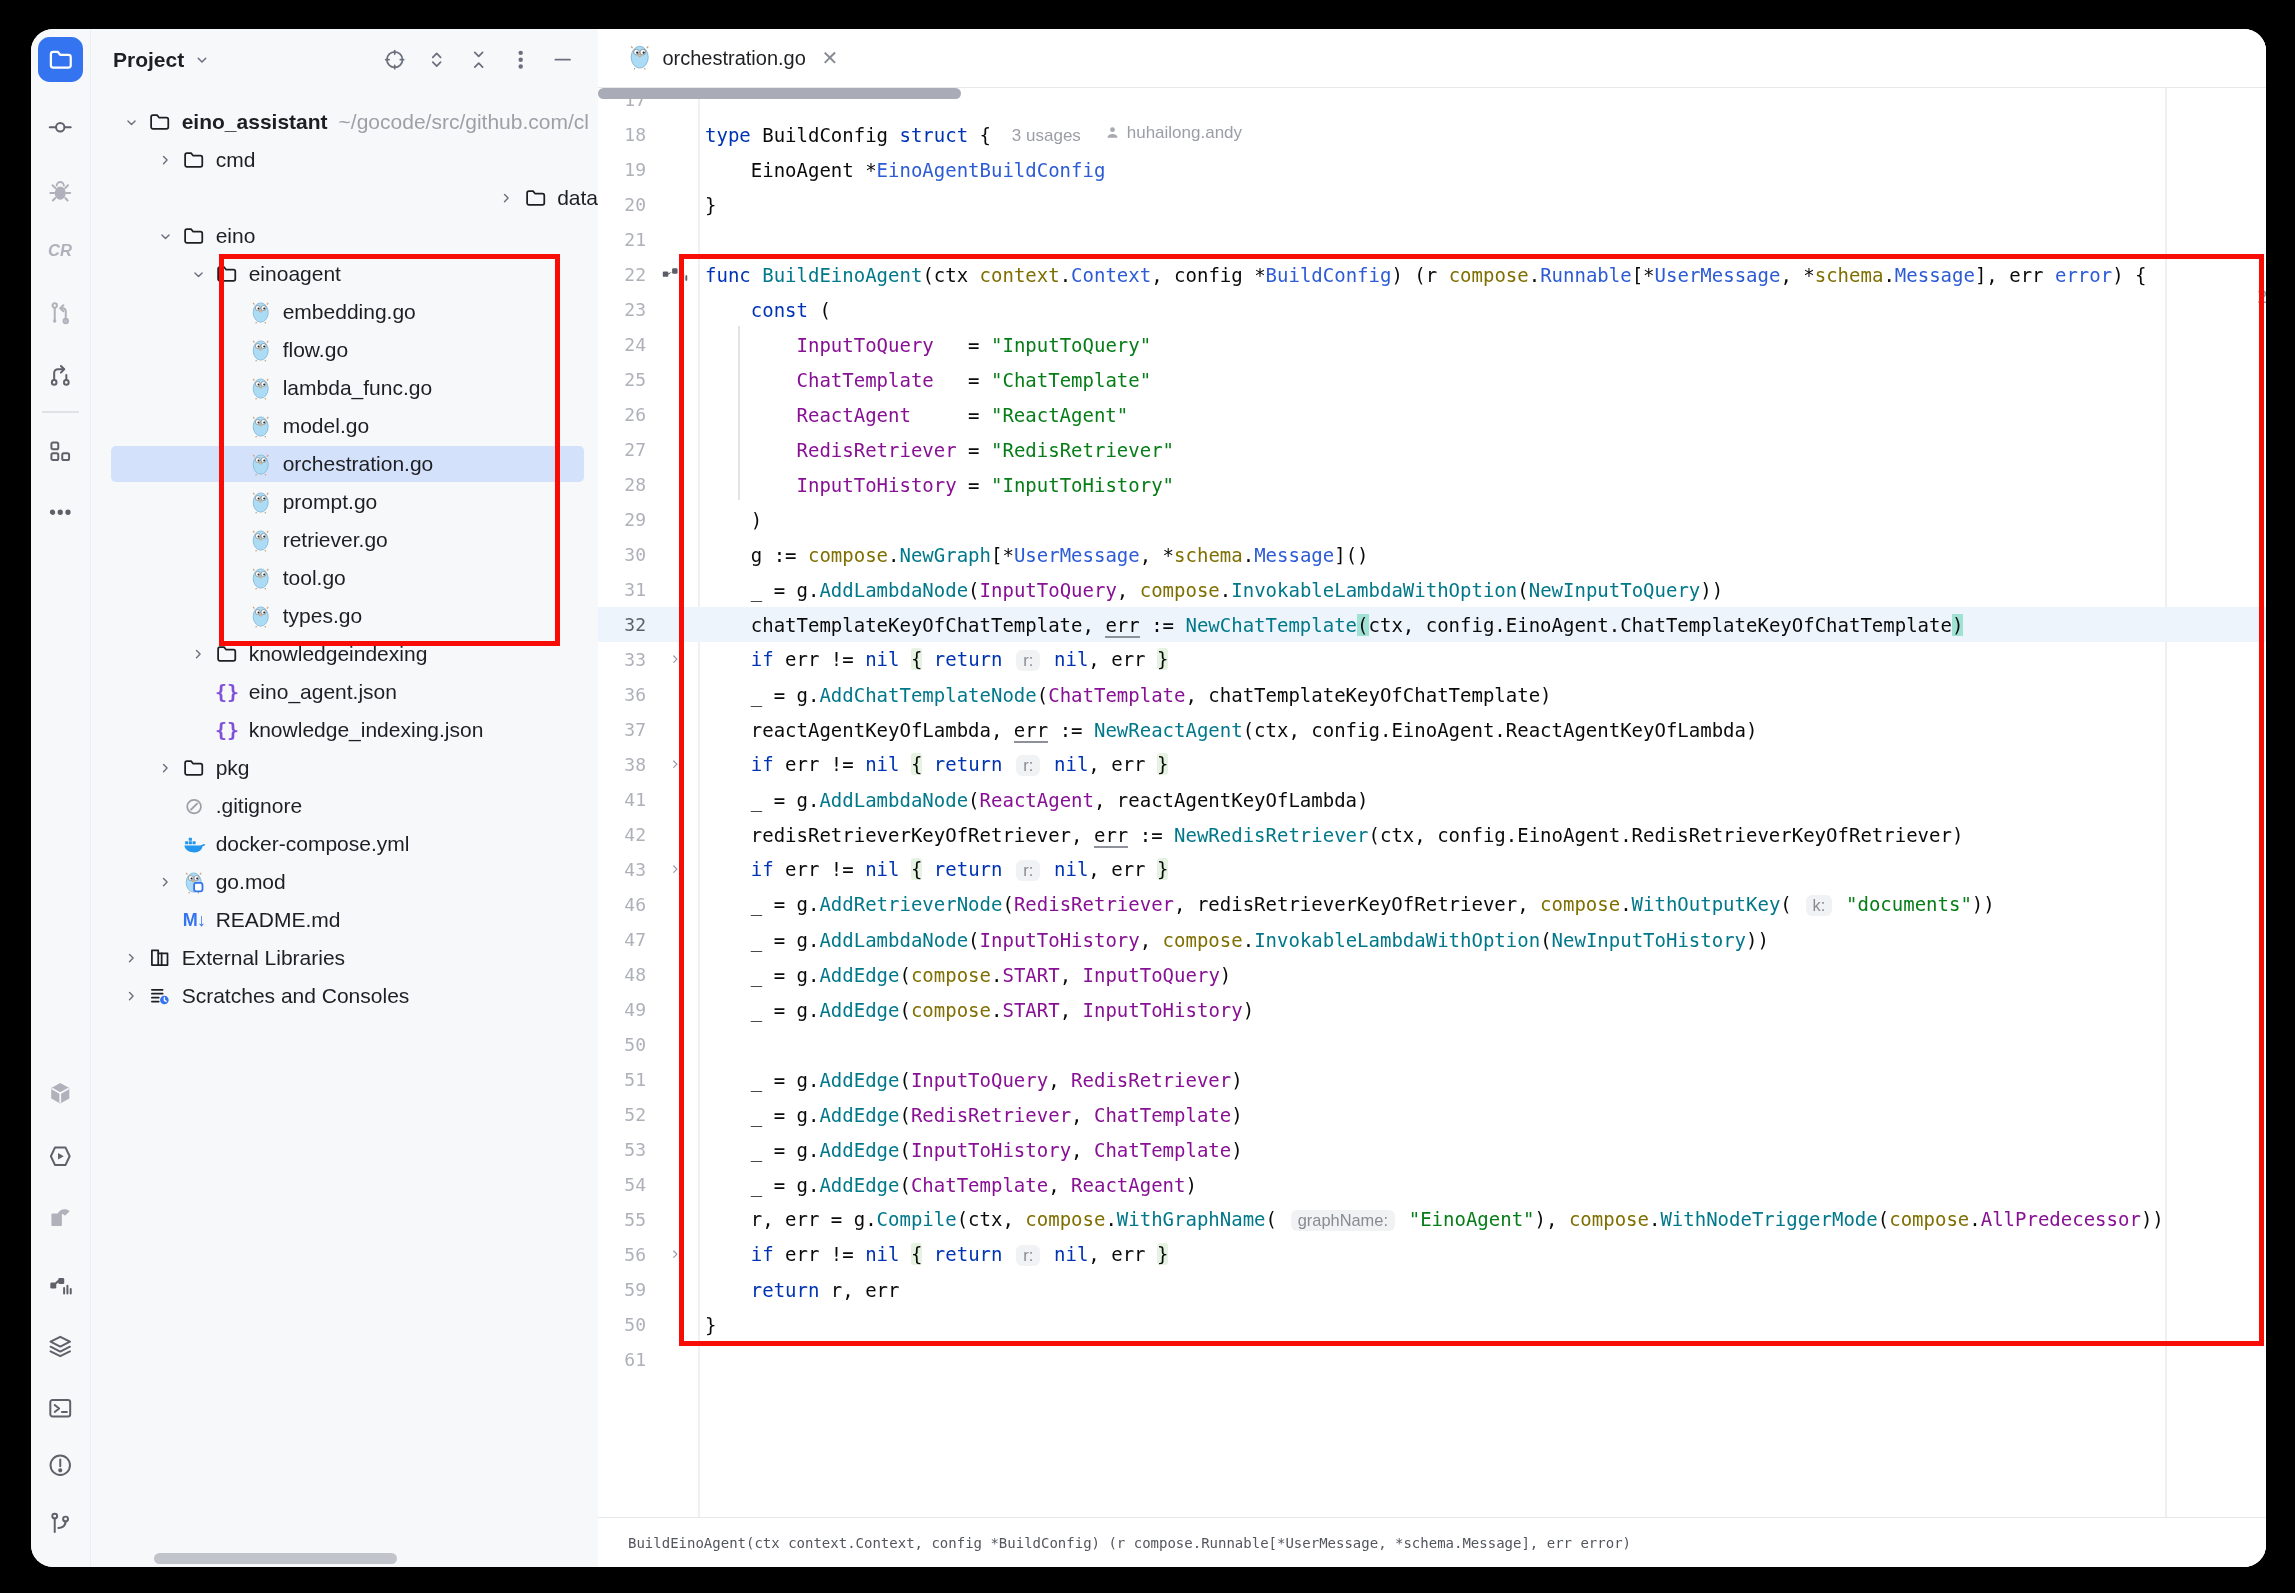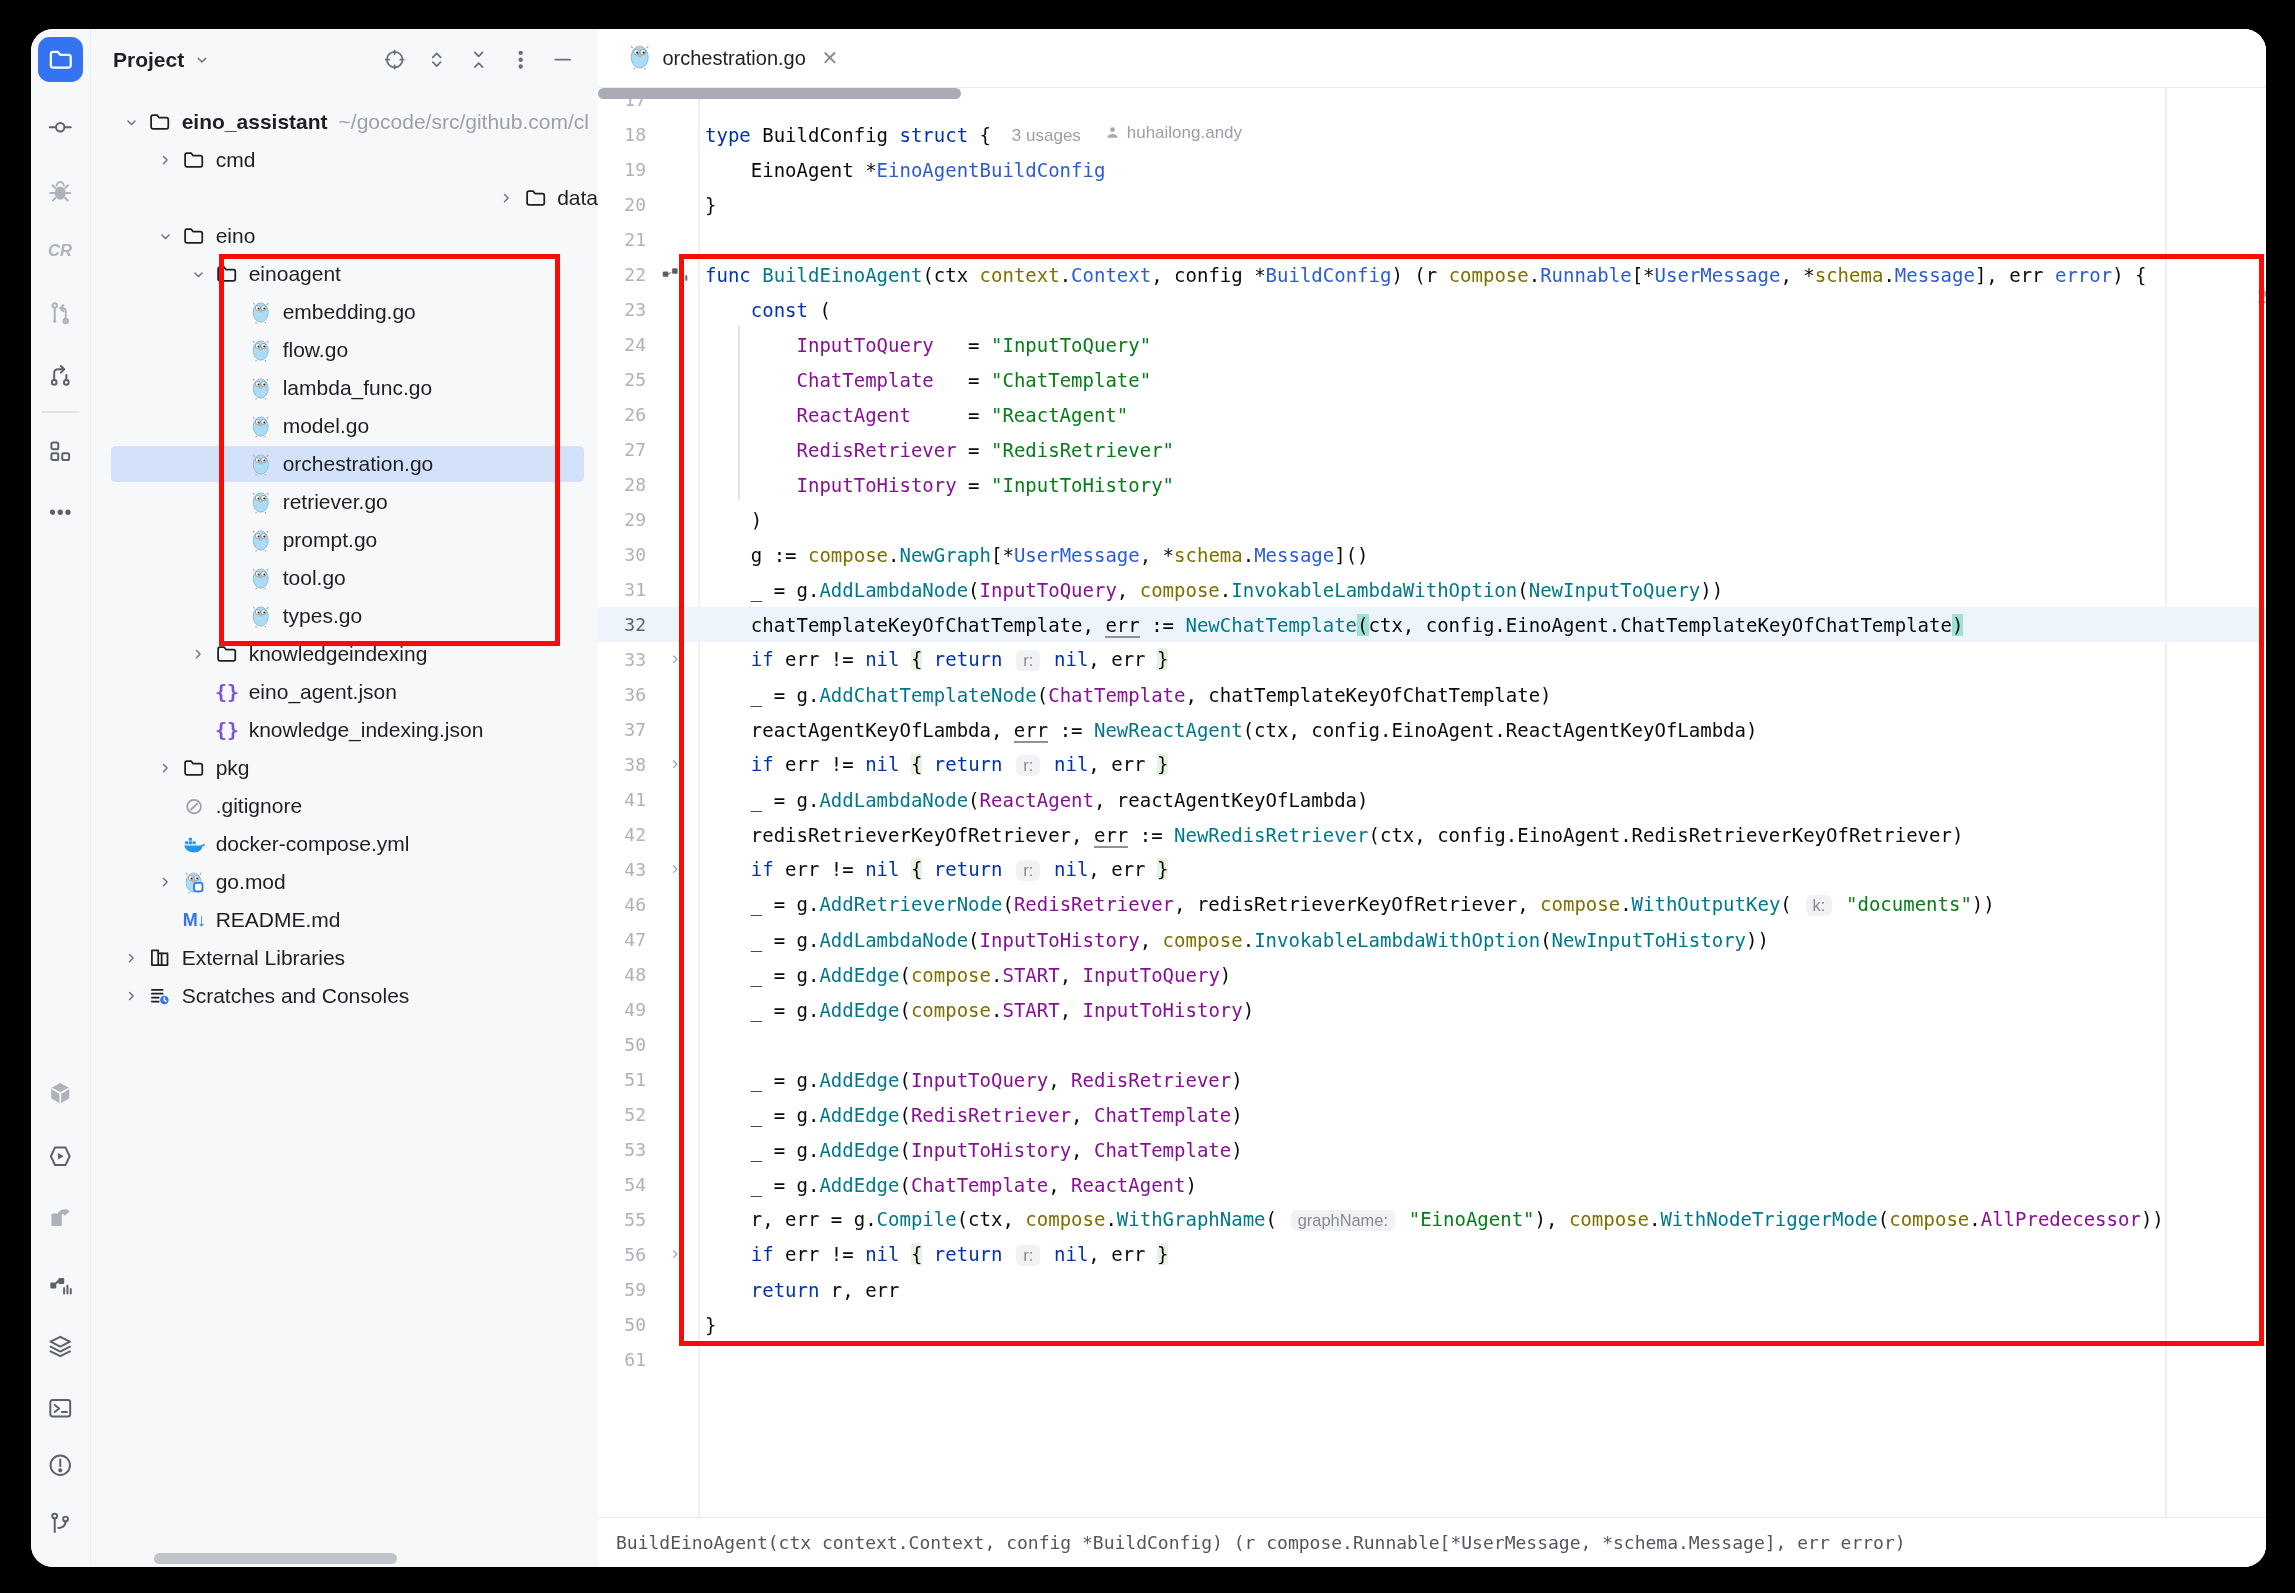--- a/index.html
+++ b/index.html
@@ -79,21 +79,21 @@
     border-bottom:1.6px solid #E7E8EB;display:flex;align-items:center;}
   .tab{display:flex;align-items:center;margin-left:30px;gap:11px;height:100%;}
   .tab-icon svg{width:23.4px;height:26.5px;}
   .tab-label{font-size:20px;color:#1E1F22;}
   .tab-close{color:#878A92;font-size:20px;margin-left:4.7px;cursor:default;}
   .tabs-scroll-thumb{position:absolute;left:0;top:59px;width:363px;height:11px;border-radius:5.5px;
     background:#A9ACB6;z-index:6;}
   
   .status-bar{position:absolute;left:0;right:0;bottom:0;height:49px;background:#FFF;
     border-top:1.6px solid #E7E8EB;display:flex;align-items:center;z-index:7;}
-  .status-text{margin-left:18px;font-family:"DejaVu Sans Mono",monospace;font-size:18px;color:#54565E;white-space:nowrap;}
+  .status-text{margin-left:30px;font-family:"DejaVu Sans Mono",monospace;font-size:14px;color:#54565E;white-space:nowrap;}
   .clipped-hint{position:absolute;left:1659px;top:257px;font-family:"DejaVu Sans Mono",monospace;
     font-size:18px;color:#9B9EA5;z-index:4;}
   
   .red-box{position:absolute;border:5.5px solid #F80C06;z-index:8;pointer-events:none;}
   .red-box.tree-red{left:128px;top:225px;width:331px;height:382px;}
   .red-box.editor-red{left:81px;top:225px;width:1575px;height:1082px;}
 </style>
 </head>
 <body>
 
@@ -298,38 +298,38 @@
               <path d="M19.5 5.5 21 3.5" stroke="#C9A27E" stroke-width="1.4"></path>
               <ellipse cx="12" cy="15" rx="9" ry="11.5" fill="#ABDBF5" stroke="#84B7D6" stroke-width="1"></ellipse>
               <circle cx="8.6" cy="9.6" r="3" fill="#FDFEFF" stroke="#6E6E6E" stroke-width="0.7"></circle>
               <circle cx="15.4" cy="9.6" r="3" fill="#FDFEFF" stroke="#6E6E6E" stroke-width="0.7"></circle>
               <circle cx="9.4" cy="10.2" r="1.2" fill="#222"></circle>
               <circle cx="16.2" cy="10.2" r="1.2" fill="#222"></circle>
               <ellipse cx="12" cy="13.4" rx="1.6" ry="1.1" fill="#E5C39E" stroke="#B58E60" stroke-width="0.6"></ellipse>
               <path d="M7 26.5 6 28 M17 26.5 18 28" stroke="#C9A27E" stroke-width="1.4"></path>
             </svg>
           </span>
+          <span class="tree-label">prompt.go</span>
+        </div>
+        <div class="tree-row" style="padding-left: 128px;">
+          <span class="chev-slot"></span>
+          <span class="tree-icon">
+            <svg viewBox="0 0 24 28">
+              <path d="M4.5 5.5 3 3.5" stroke="#C9A27E" stroke-width="1.4"></path>
+              <path d="M19.5 5.5 21 3.5" stroke="#C9A27E" stroke-width="1.4"></path>
+              <ellipse cx="12" cy="15" rx="9" ry="11.5" fill="#ABDBF5" stroke="#84B7D6" stroke-width="1"></ellipse>
+              <circle cx="8.6" cy="9.6" r="3" fill="#FDFEFF" stroke="#6E6E6E" stroke-width="0.7"></circle>
+              <circle cx="15.4" cy="9.6" r="3" fill="#FDFEFF" stroke="#6E6E6E" stroke-width="0.7"></circle>
+              <circle cx="9.4" cy="10.2" r="1.2" fill="#222"></circle>
+              <circle cx="16.2" cy="10.2" r="1.2" fill="#222"></circle>
+              <ellipse cx="12" cy="13.4" rx="1.6" ry="1.1" fill="#E5C39E" stroke="#B58E60" stroke-width="0.6"></ellipse>
+              <path d="M7 26.5 6 28 M17 26.5 18 28" stroke="#C9A27E" stroke-width="1.4"></path>
+            </svg>
+          </span>
           <span class="tree-label">retriever.go</span>
-        </div>
-        <div class="tree-row" style="padding-left: 128px;">
-          <span class="chev-slot"></span>
-          <span class="tree-icon">
-            <svg viewBox="0 0 24 28">
-              <path d="M4.5 5.5 3 3.5" stroke="#C9A27E" stroke-width="1.4"></path>
-              <path d="M19.5 5.5 21 3.5" stroke="#C9A27E" stroke-width="1.4"></path>
-              <ellipse cx="12" cy="15" rx="9" ry="11.5" fill="#ABDBF5" stroke="#84B7D6" stroke-width="1"></ellipse>
-              <circle cx="8.6" cy="9.6" r="3" fill="#FDFEFF" stroke="#6E6E6E" stroke-width="0.7"></circle>
-              <circle cx="15.4" cy="9.6" r="3" fill="#FDFEFF" stroke="#6E6E6E" stroke-width="0.7"></circle>
-              <circle cx="9.4" cy="10.2" r="1.2" fill="#222"></circle>
-              <circle cx="16.2" cy="10.2" r="1.2" fill="#222"></circle>
-              <ellipse cx="12" cy="13.4" rx="1.6" ry="1.1" fill="#E5C39E" stroke="#B58E60" stroke-width="0.6"></ellipse>
-              <path d="M7 26.5 6 28 M17 26.5 18 28" stroke="#C9A27E" stroke-width="1.4"></path>
-            </svg>
-          </span>
-          <span class="tree-label">prompt.go</span>
         </div>
         <div class="tree-row" style="padding-left: 128px;">
           <span class="chev-slot"></span>
           <span class="tree-icon">
             <svg viewBox="0 0 24 28">
               <path d="M4.5 5.5 3 3.5" stroke="#C9A27E" stroke-width="1.4"></path>
               <path d="M19.5 5.5 21 3.5" stroke="#C9A27E" stroke-width="1.4"></path>
               <ellipse cx="12" cy="15" rx="9" ry="11.5" fill="#ABDBF5" stroke="#84B7D6" stroke-width="1"></ellipse>
               <circle cx="8.6" cy="9.6" r="3" fill="#FDFEFF" stroke="#6E6E6E" stroke-width="0.7"></circle>
               <circle cx="15.4" cy="9.6" r="3" fill="#FDFEFF" stroke="#6E6E6E" stroke-width="0.7"></circle>

